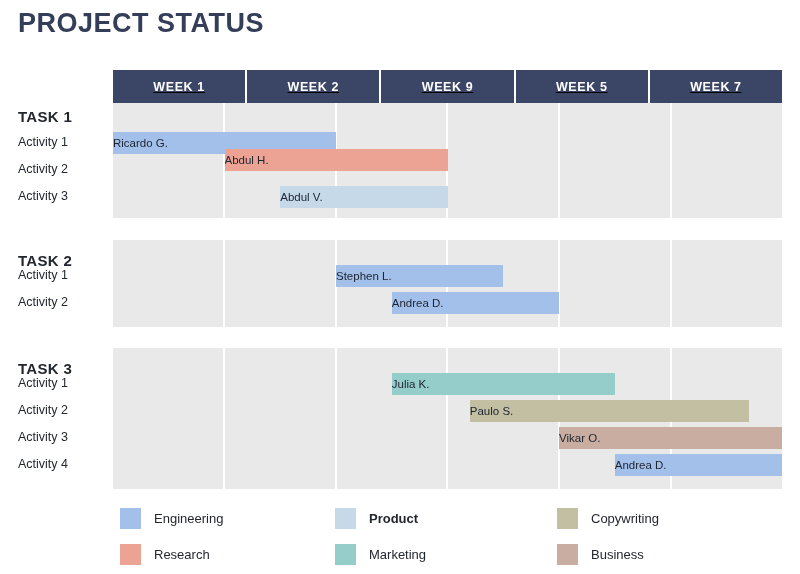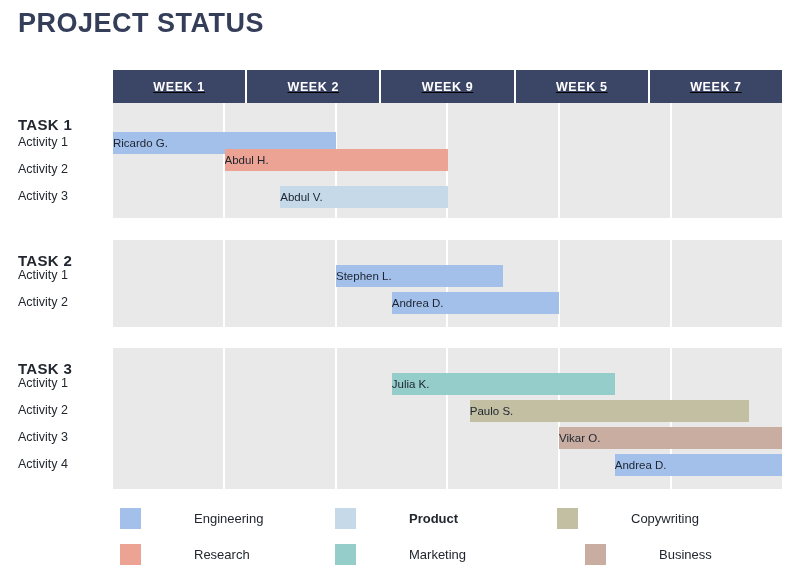--- a/index.html
+++ b/index.html
@@ -102,21 +102,20 @@
   
   #legend {
     position: absolute;
     left: 113px; top: 503px;
     width: 669px; height: 66px;
   }
   .legend-item {
     position: absolute;
     display: flex;
     align-items: center;
-    gap: 40px;
   }
   .legend-swatch {
     width: 21px; height: 21px;
     flex: 0 0 auto;
   }
   .legend-label {
     margin-left: 13px;
     font-size: 13px;
     color: #22272f;
   }
@@ -155,21 +154,21 @@
   <div class="task-block" id="task-block-3" style="background: rgb(233, 233, 234);">
       <div class="col-sep"></div>
       <div class="col-sep"></div>
       <div class="col-sep"></div>
       <div class="col-sep"></div>
       <div class="col-sep"></div>
       <div class="col-sep"></div>
     </div>
 
   <div id="labels-layer">
-      <div class="task-title" style="top: 116px;">TASK 1</div>
+      <div class="task-title" style="top: 108px;">TASK 1</div>
       <div class="activity-label" style="top: 135px;">Activity 1</div>
       <div class="activity-label" style="top: 162px;">Activity 2</div>
       <div class="activity-label" style="top: 189px;">Activity 3</div>
       <div class="task-title" style="top: 252px;">TASK 2</div>
       <div class="activity-label" style="top: 268px;">Activity 1</div>
       <div class="activity-label" style="top: 295px;">Activity 2</div>
       <div class="task-title" style="top: 360px;">TASK 3</div>
       <div class="activity-label" style="top: 376px;">Activity 1</div>
       <div class="activity-label" style="top: 403px;">Activity 2</div>
       <div class="activity-label" style="top: 430px;">Activity 3</div>
@@ -219,18 +218,18 @@
         <span class="legend-label">Product</span>
       </div>
       <div class="legend-item" style="left: 222px; top: 41px;">
         <span class="legend-swatch" style="background: rgb(149, 205, 203);"></span>
         <span class="legend-label">Marketing</span>
       </div>
       <div class="legend-item" style="left: 444px; top: 5px;">
         <span class="legend-swatch" style="background: rgb(194, 191, 163);"></span>
         <span class="legend-label">Copywriting</span>
       </div>
-      <div class="legend-item" style="left: 444px; top: 41px; margin-left: 28px;">
+      <div class="legend-item" style="left: 444px; top: 41px;">
         <span class="legend-swatch" style="background: rgb(200, 173, 160);"></span>
         <span class="legend-label">Business</span>
       </div>
     </div>
 </div>
 
 </body></html>

